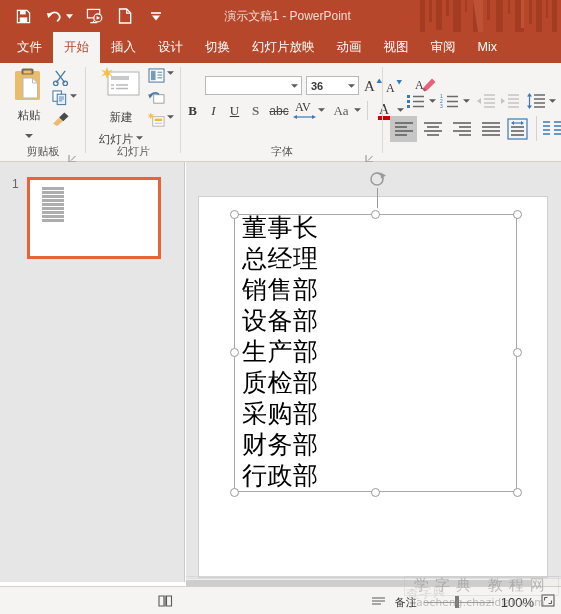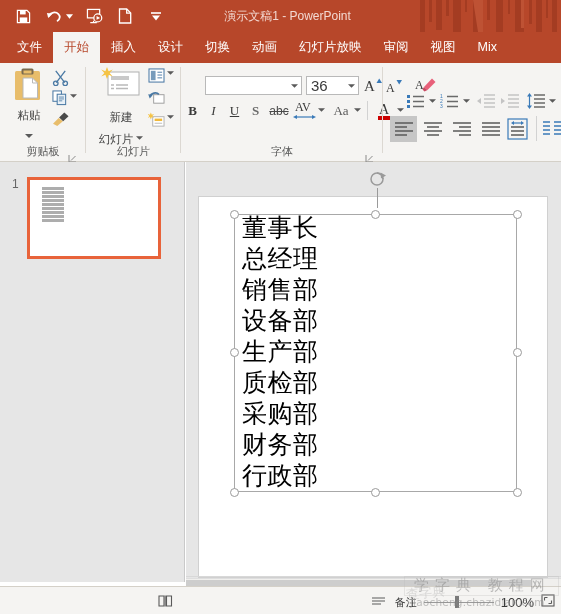--- a/index.html
+++ b/index.html
@@ -134,23 +134,23 @@
   
   .combo {
     position: absolute;
     background: #ffffff;
     border: 1px solid #b9b9b9;
     box-sizing: border-box;
     display: flex; align-items: center;
   }
   .combo-val {
     flex: 1;
-    font-size: 15px; color: #3a3a3a;
+    font-size: 11px; color: #3a3a3a;
     padding-left: 4px;
-    white-space: nowrap; overflow: hidden;
+    white-space: nowrap; overflow: hidden; font-weight: bold;
   }
   .combo-caret {
     width: 14px; text-align: center;
     color: #666; font-size: 8px;
   }
   .fbtn {
     position: absolute;
     display: flex; align-items: center; justify-content: center;
     color: #3a3a3a;
     font-size: 13px;
@@ -411,24 +411,24 @@
       </div>
     </div>
   </div>
 
   <div class="tabstrip">
     <div class="tab">文件</div>
     <div class="tab active">开始</div>
     <div class="tab">插入</div>
     <div class="tab">设计</div>
     <div class="tab">切换</div>
+    <div class="tab">幻灯片放映</div>
     <div class="tab">动画</div>
-    <div class="tab">幻灯片放映</div>
+    <div class="tab">视图</div>
     <div class="tab">审阅</div>
-    <div class="tab">视图</div>
     <div class="tab">Mix</div>
   </div>
 
   <div class="ribbon">
 
     <div class="rgroup" style="left:0; width:86px;">
       <div class="paste-btn">
         <svg width="36" height="36" viewBox="0 0 36 36">
           <rect x="4" y="4" width="25" height="29" rx="1.5" fill="#e8bd6b"></rect>
           <rect x="10.5" y="1.5" width="12" height="6" rx="1.5" fill="#7a6a4f"></rect>

